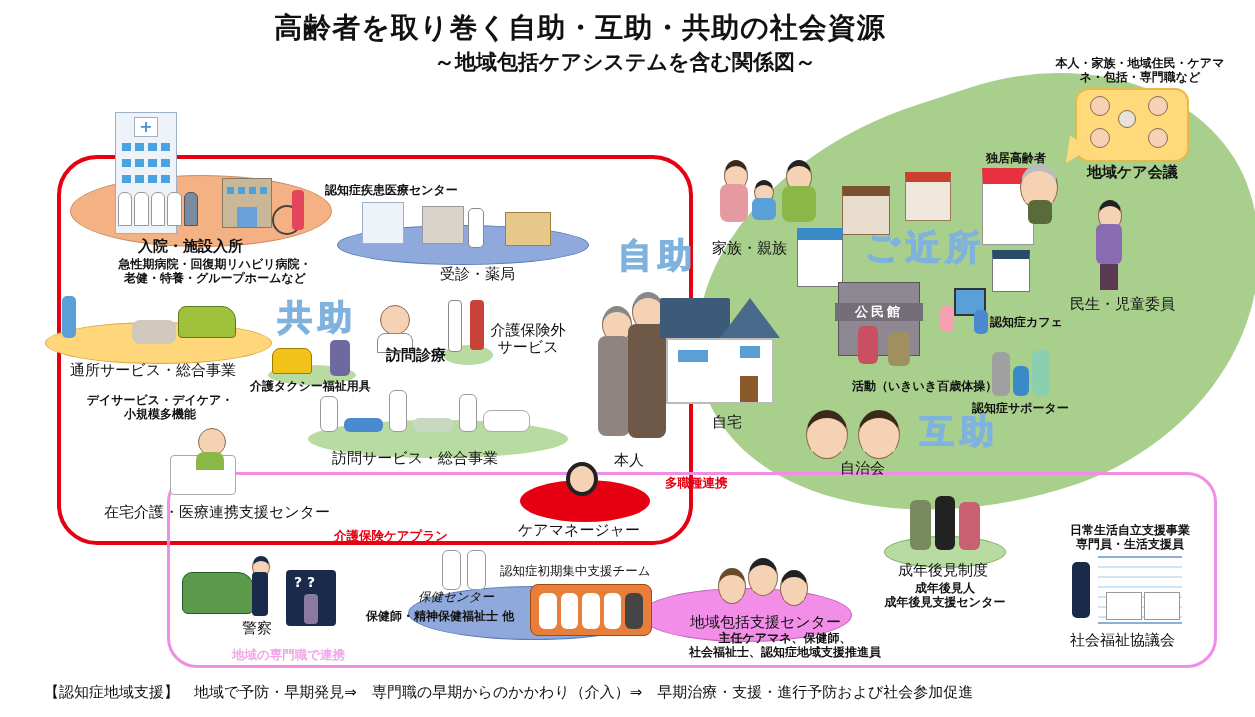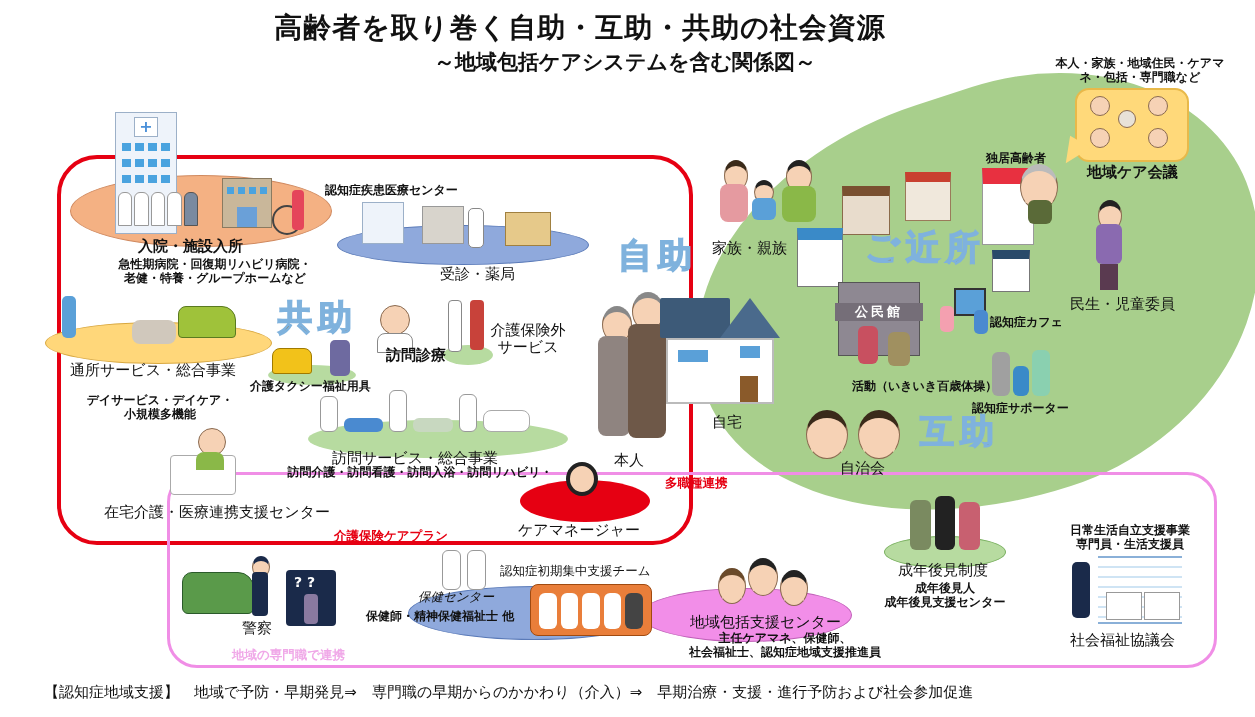--- a/index.html
+++ b/index.html
@@ -113,21 +113,20 @@
 <div class="abs" style="left:320px;top:392px;width:210px;height:40px;display:flex;gap:6px;align-items:flex-end;">
   <div style="width:16px;height:34px;background:#fff;border:1px solid #999;border-radius:6px;"></div>
   <div style="width:40px;height:14px;background:#4a8ad0;border-radius:6px;"></div>
   <div style="width:16px;height:40px;background:#fff;border:1px solid #999;border-radius:6px;"></div>
   <div style="width:40px;height:14px;background:#c8d8c0;border-radius:6px;"></div>
   <div style="width:16px;height:36px;background:#fff;border:1px solid #999;border-radius:6px;"></div>
   <div style="width:46px;height:20px;background:#fff;border:1px solid #aaa;border-radius:8px;"></div>
 </div>
 <div class="t lbl16" style="left:332px;top:450px;font-weight:normal;text-align:center;">訪問サービス・総合事業</div>
 <div class="t lbl12 center" style="left:270px;top:466px;width:300px;">
-  <div>訪問介護・訪問看護・訪問入浴・訪問リハビリ・</div>
 </div>
 
 <div class="head" style="left:198px;top:428px;width:26px;height:26px;"></div>
 <div class="abs" style="left:170px;top:455px;width:64px;height:38px;background:#fff;border:1px solid #aaa;border-radius:4px;"></div>
 <div class="abs" style="left:196px;top:452px;width:28px;height:18px;background:#8ab848;border-radius:8px 8px 0 0;"></div>
 <div class="t lbl16" style="left:104px;top:504px;font-weight:normal;">在宅介護・医療連携支援センター</div>
 
 <div class="ellipse" style="left:520px;top:480px;width:130px;height:42px;background:#e60012;"></div>
 <div class="head" style="left:566px;top:462px;width:32px;height:34px;border:4px solid #222;box-sizing:border-box;"></div>
 <div class="t lbl16" style="left:518px;top:522px;font-weight:normal;">ケアマネージャー</div>

